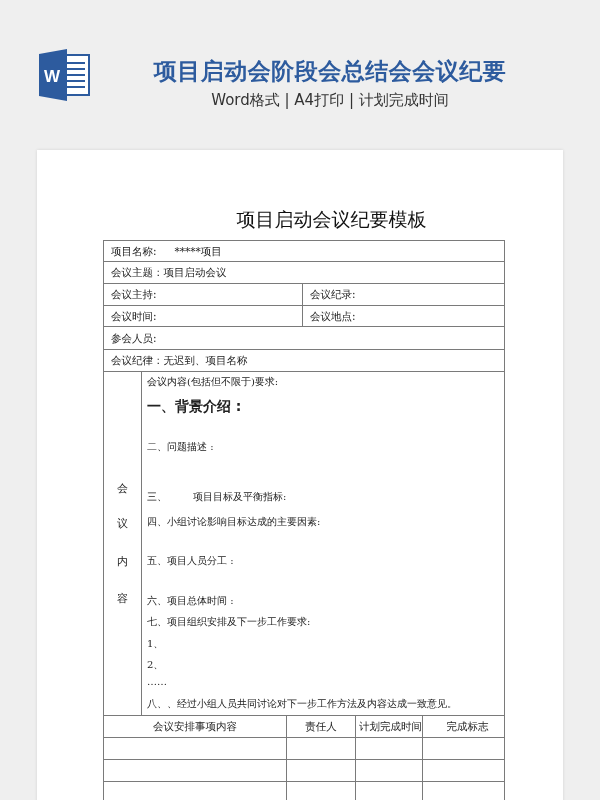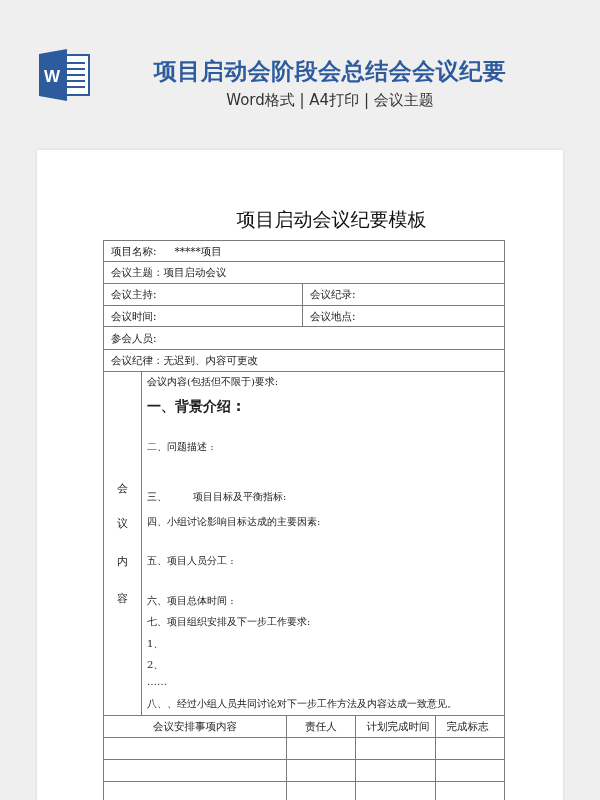--- a/index.html
+++ b/index.html
@@ -41,39 +41,39 @@
     .content-row { height: 344px; }
     .side-col { position: absolute; left: 0; top: 0; width: 38px; height: 100%; border-right: 1px solid #7a7a7a; }
     .side-char { position: absolute; left: 0; width: 37px; text-align: center; font-size: 11px; }
     .content-line { position: absolute; left: 43px; font-size: 10px; white-space: nowrap; line-height: 16px; }
     .content-line.bold { font-weight: bold; font-family: "DejaVu Sans", "Liberation Sans", sans-serif; font-size: 14px; }
     .gap { display: inline-block; width: 26px; }
     .sched-row { height: 22px; }
     .sc { position: absolute; top: 0; height: 100%; line-height: 21px; text-align: center; border-right: 1px solid #7a7a7a; }
     .sc.c1 { left: 0; width: 183px; }
     .sc.c2 { left: 183px; width: 69px; }
-    .sc.c3 { left: 257px; width: 75px; }
+    .sc.c3 { left: 244px; width: 75px; text-align: right; }
     .sc.c4 { left: 327px; width: 73px; border-right: none; }
   </style>
 </head>
 <body>
 
 <div class="banner">
   <svg class="word-icon" viewBox="0 0 54 52">
     <rect x="20" y="6" width="32" height="40" fill="#ffffff" stroke="#2d5b9e" stroke-width="2"></rect>
     <line x1="30" y1="14" x2="48" y2="14" stroke="#2d5b9e" stroke-width="2"></line>
     <line x1="30" y1="20" x2="48" y2="20" stroke="#2d5b9e" stroke-width="2"></line>
     <line x1="30" y1="26" x2="48" y2="26" stroke="#2d5b9e" stroke-width="2"></line>
     <line x1="30" y1="32" x2="48" y2="32" stroke="#2d5b9e" stroke-width="2"></line>
     <line x1="30" y1="38" x2="48" y2="38" stroke="#2d5b9e" stroke-width="2"></line>
     <polygon points="2,5 30,0 30,52 2,47" fill="#2d5b9e"></polygon>
     <text x="15" y="33" font-family="Liberation Sans, sans-serif" font-weight="bold" font-size="17" fill="#ffffff" text-anchor="middle">W</text>
   </svg>
   <div class="banner-title">项目启动会阶段会总结会会议纪要</div>
-  <div class="banner-sub">Word格式 | A4打印 | 会议主题</div>
+  <div class="banner-sub">Word格式 | A4打印 | 计划完成时间</div>
 </div>
 
 <div class="page"></div>
 
 <div class="doc-title">项目启动会议纪要模板</div>
 
 <div class="tbl">
   <div class="row h21">
     <div class="cell full">
       <span>项目名称:</span><span class="label-val">*****项目</span>
@@ -87,21 +87,21 @@
     <div class="cell right-half">会议纪录:</div>
   </div>
   <div class="row h21">
     <div class="cell left-half">会议时间:</div>
     <div class="cell right-half">会议地点:</div>
   </div>
   <div class="row h23">
     <div class="cell full" style="line-height:22px;">参会人员:</div>
   </div>
   <div class="row h22">
-    <div class="cell full">会议纪律：无迟到、内容可更改</div>
+    <div class="cell full">会议纪律：无迟到、项目名称</div>
   </div>
 
   <div class="row content-row">
     <div class="side-col">
       <div class="side-char" style="top:109px;">会</div>
       <div class="side-char" style="top:144px;">议</div>
       <div class="side-char" style="top:182px;">内</div>
       <div class="side-char" style="top:219px;">容</div>
     </div>
     <div class="content-line" style="top:2px;">会议内容(包括但不限于)要求:</div>

